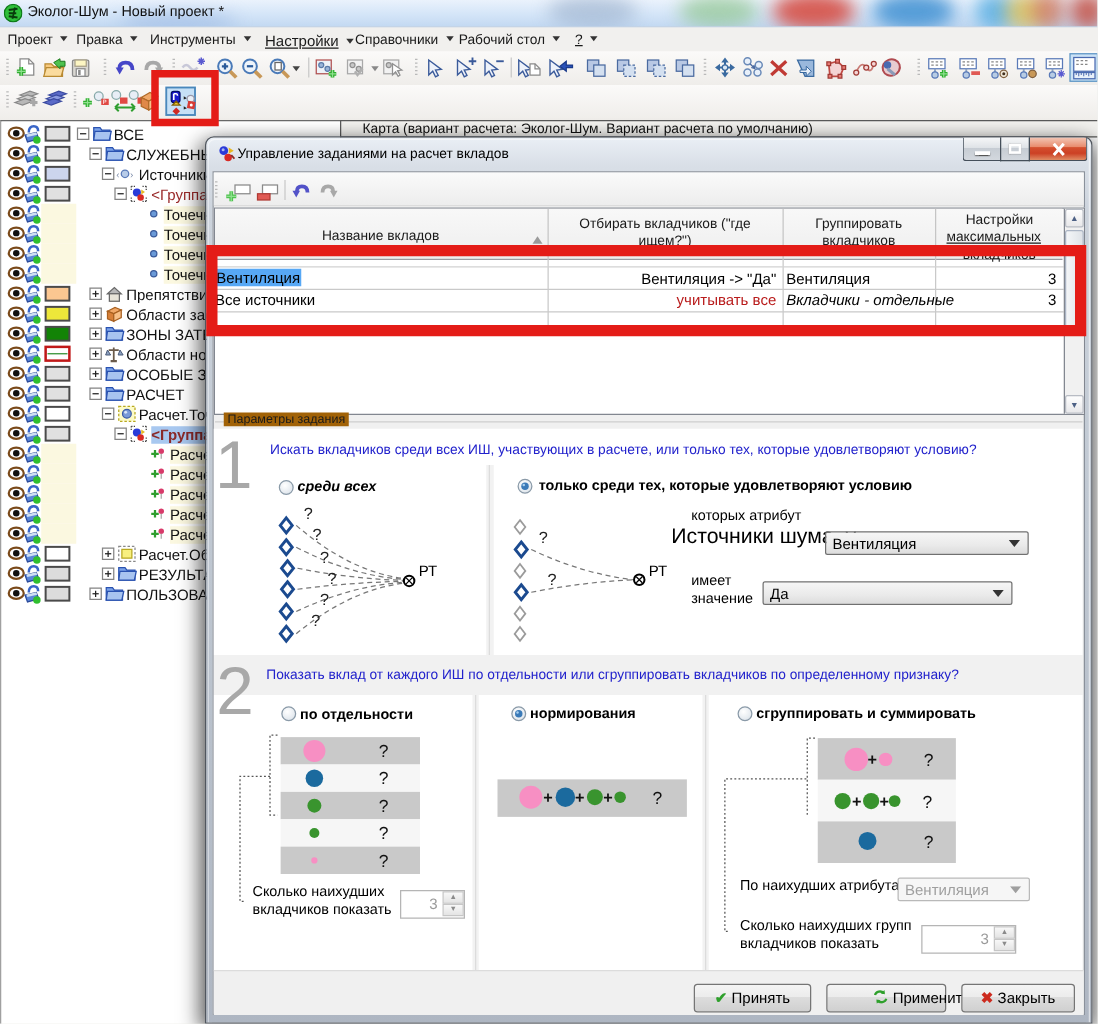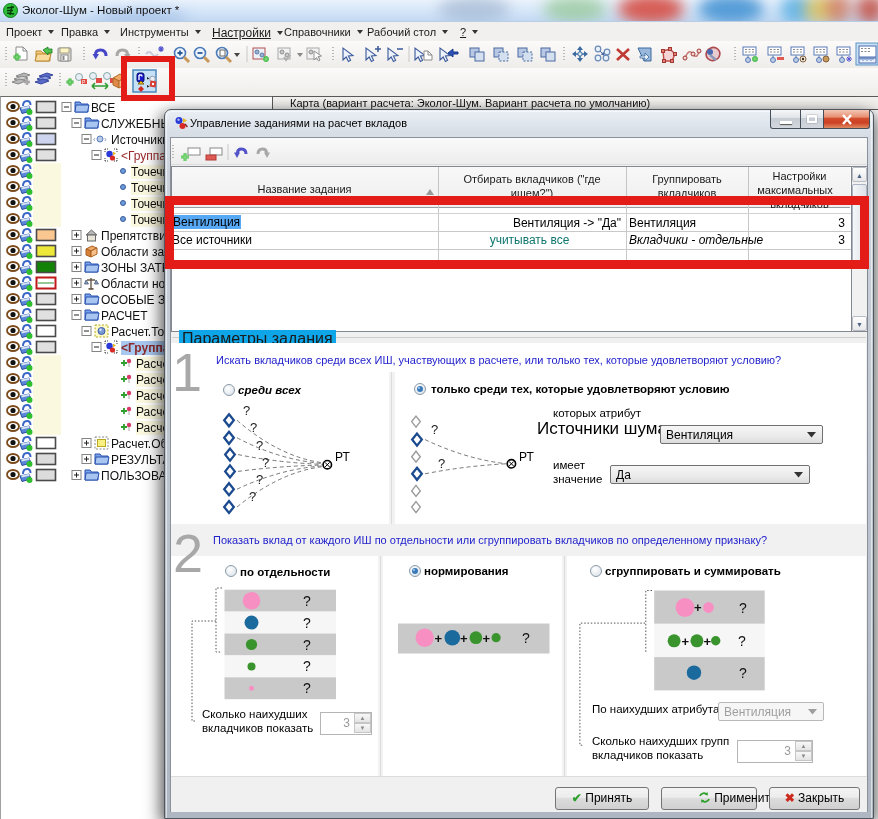--- a/index.html
+++ b/index.html
@@ -526,51 +526,51 @@
     <g>
       <path d="M258 154 q0 -5 4.5 -5 q4 0 4 4" fill="none" stroke="#a8a8a8" stroke-width="3"></path>
       <path d="M264 152.5 l6 0 l-3 5.5 z" fill="#a8a8a8"></path>
     </g>
 </svg>
 <div style="position:absolute;left:171px;top:166px;width:697px;height:166px;background:#fff;border:1px solid #828790;z-index:12;"></div>
 <div style="position:absolute;left:172px;top:167px;width:678px;height:41px;background:linear-gradient(#f8f8f8,#eeeeee);border-bottom:1px solid #9a9aa0;z-index:12;"></div>
 <div style="position:absolute;left:438px;top:167px;width:1px;height:41px;background:#c5c5c5;z-index:12;"></div>
 <div style="position:absolute;left:626px;top:167px;width:1px;height:41px;background:#c5c5c5;z-index:12;"></div>
 <div style="position:absolute;left:748px;top:167px;width:1px;height:41px;background:#c5c5c5;z-index:12;"></div>
-<div style="position:absolute;left:171px;top:183px;width:267px;text-align:center;font-size:11px;color:#1a1a1a;z-index:12;">Название задания</div>
+<div style="position:absolute;left:171px;top:183px;width:267px;text-align:center;font-size:11px;color:#1a1a1a;z-index:12;">Название вкладов</div>
 <div style="position:absolute;left:438px;top:173px;width:188px;text-align:center;font-size:11px;color:#1a1a1a;z-index:12;">Отбирать вкладчиков ("где</div>
 <div style="position:absolute;left:438px;top:187px;width:188px;text-align:center;font-size:11px;color:#1a1a1a;z-index:12;">ищем?")</div>
 <div style="position:absolute;left:626px;top:173px;width:122px;text-align:center;font-size:11px;color:#1a1a1a;z-index:12;">Группировать</div>
 <div style="position:absolute;left:626px;top:187px;width:122px;text-align:center;font-size:11px;color:#1a1a1a;z-index:12;">вкладчиков</div>
 <div style="position:absolute;left:748px;top:170px;width:103px;text-align:center;font-size:11px;color:#1a1a1a;z-index:12;">Настройки</div>
-<div style="position:absolute;left:748px;top:184px;width:94px;text-align:center;font-size:11px;color:#1a1a1a;z-index:12;">максимальных</div>
+<div style="position:absolute;left:748px;top:184px;width:94px;text-align:center;font-size:11px;color:#1a1a1a;z-index:12;text-decoration:underline;">максимальных</div>
 <div style="position:absolute;left:748px;top:198px;width:103px;text-align:center;font-size:11px;color:#1a1a1a;z-index:12;">вкладчиков</div>
 <svg class="ab" style="left:425px;top:188px;z-index:13" width="10" height="8" viewBox="0 0 10 8">
     <path d="M1 7 L5 1 L9 7 z" fill="#9a9a9a"></path>
   </svg>
 <div style="position:absolute;left:438px;top:208px;width:1px;height:52px;background:#c9c9c9;z-index:12;"></div>
 <div style="position:absolute;left:626px;top:208px;width:1px;height:52px;background:#c9c9c9;z-index:12;"></div>
 <div style="position:absolute;left:748px;top:208px;width:1px;height:52px;background:#c9c9c9;z-index:12;"></div>
 <div style="position:absolute;left:172px;top:213px;width:679px;height:1px;background:#d2d2d2;z-index:12;"></div>
 <div style="position:absolute;left:172px;top:231px;width:679px;height:1px;background:#c9c9c9;z-index:12;"></div>
 <div style="position:absolute;left:172px;top:249px;width:679px;height:1px;background:#c9c9c9;z-index:12;"></div>
 <div style="position:absolute;left:172px;top:215px;font-size:12px;color:#000;z-index:12;"><span style="background:#57a8f5;padding:0 1px;">Вентиляция</span></div>
 <div style="position:absolute;left:438px;top:216px;width:183px;text-align:right;font-size:12px;color:#000;z-index:12;">Вентиляция -&gt; "Да"</div>
 <div style="position:absolute;left:629px;top:216px;font-size:12px;color:#000;z-index:12;">Вентиляция</div>
 <div style="position:absolute;left:748px;top:216px;width:97px;text-align:right;font-size:12px;color:#000;z-index:12;">3</div>
 <div style="position:absolute;left:172px;top:233px;font-size:12px;color:#000;z-index:12;">Все источники</div>
-<div style="position:absolute;left:438px;top:233px;width:183px;text-align:center;font-size:12px;color:#0f766e;z-index:12;">учитывать все</div>
+<div style="position:absolute;left:438px;top:233px;width:183px;text-align:right;font-size:12px;color:#b91c1c;z-index:12;">учитывать все</div>
 <div style="position:absolute;left:629px;top:233px;font-size:12px;color:#000;z-index:12;font-style:italic;">Вкладчики - отдельные</div>
 <div style="position:absolute;left:748px;top:233px;width:97px;text-align:right;font-size:12px;color:#000;z-index:12;">3</div>
 <div style="position:absolute;left:851px;top:167px;width:16px;height:164px;background:#f1f1f1;border-left:1px solid #828790;z-index:12;"></div>
 <div style="position:absolute;left:852px;top:167px;width:15px;height:15px;background:linear-gradient(#fefefe,#e8e8ea);border:1px solid #b8bcc4;border-radius:2px;font-size:7px;color:#4d6185;text-align:center;line-height:15px;z-index:12;">▲</div>
 <div style="position:absolute;left:852px;top:316px;width:15px;height:15px;background:linear-gradient(#fefefe,#e8e8ea);border:1px solid #b8bcc4;border-radius:2px;font-size:7px;color:#4d6185;text-align:center;line-height:15px;z-index:12;">▼</div>
 <div style="position:absolute;left:852px;top:184px;width:15px;height:84px;background:linear-gradient(90deg,#f4f6f8,#dfe3e8);border:1px solid #aab4c4;border-radius:2px;z-index:12;"></div>
 <div style="position:absolute;left:172px;top:337px;width:694px;height:1px;background:#cdcdcd;z-index:12;"></div>
-<div style="position:absolute;left:179px;top:330px;font-size:16px;color:#1a1a1a;background:#0ea5e9;padding:0 3px;z-index:12;">Параметры задания</div>
+<div style="position:absolute;left:179px;top:330px;font-size:10px;color:#1a1a1a;background:#a16207;padding:0 3px;z-index:12;">Параметры задания</div>
 <div style="position:absolute;left:171px;top:343px;width:695px;height:181px;background:#fff;z-index:12;"></div>
 <div style="position:absolute;left:172px;top:341px;font-size:54px;color:#a8a8a8;z-index:12;">1</div>
 <div style="position:absolute;left:216px;top:354px;font-size:11px;color:#2222cc;z-index:12;">Искать вкладчиков среди всех ИШ, участвующих в расчете, или только тех, которые удовлетворяют условию?</div>
 <div style="position:absolute;left:389px;top:372px;width:6px;height:152px;background:#f2f2f2;z-index:12;"></div>
 <div style="position:absolute;left:391px;top:372px;width:1px;height:152px;background:#dcdcdc;z-index:12;"></div>
 <div style="position:absolute;left:238px;top:384px;font-size:11.5px;font-weight:bold;color:#000;z-index:12;font-style:italic;">среди всех</div>
 <div style="position:absolute;left:431px;top:383px;font-size:11.5px;font-weight:bold;color:#000;z-index:12;">только среди тех, которые удовлетворяют условию</div>
 <div style="position:absolute;left:537px;top:419px;font-size:17px;color:#000;z-index:12;">Источники шума, у</div>
 <div style="position:absolute;left:553px;top:407px;font-size:11.5px;color:#000;z-index:12;">которых атрибут</div>
 <div style="position:absolute;left:553px;top:459px;font-size:11.5px;color:#000;z-index:12;">имеет</div>

